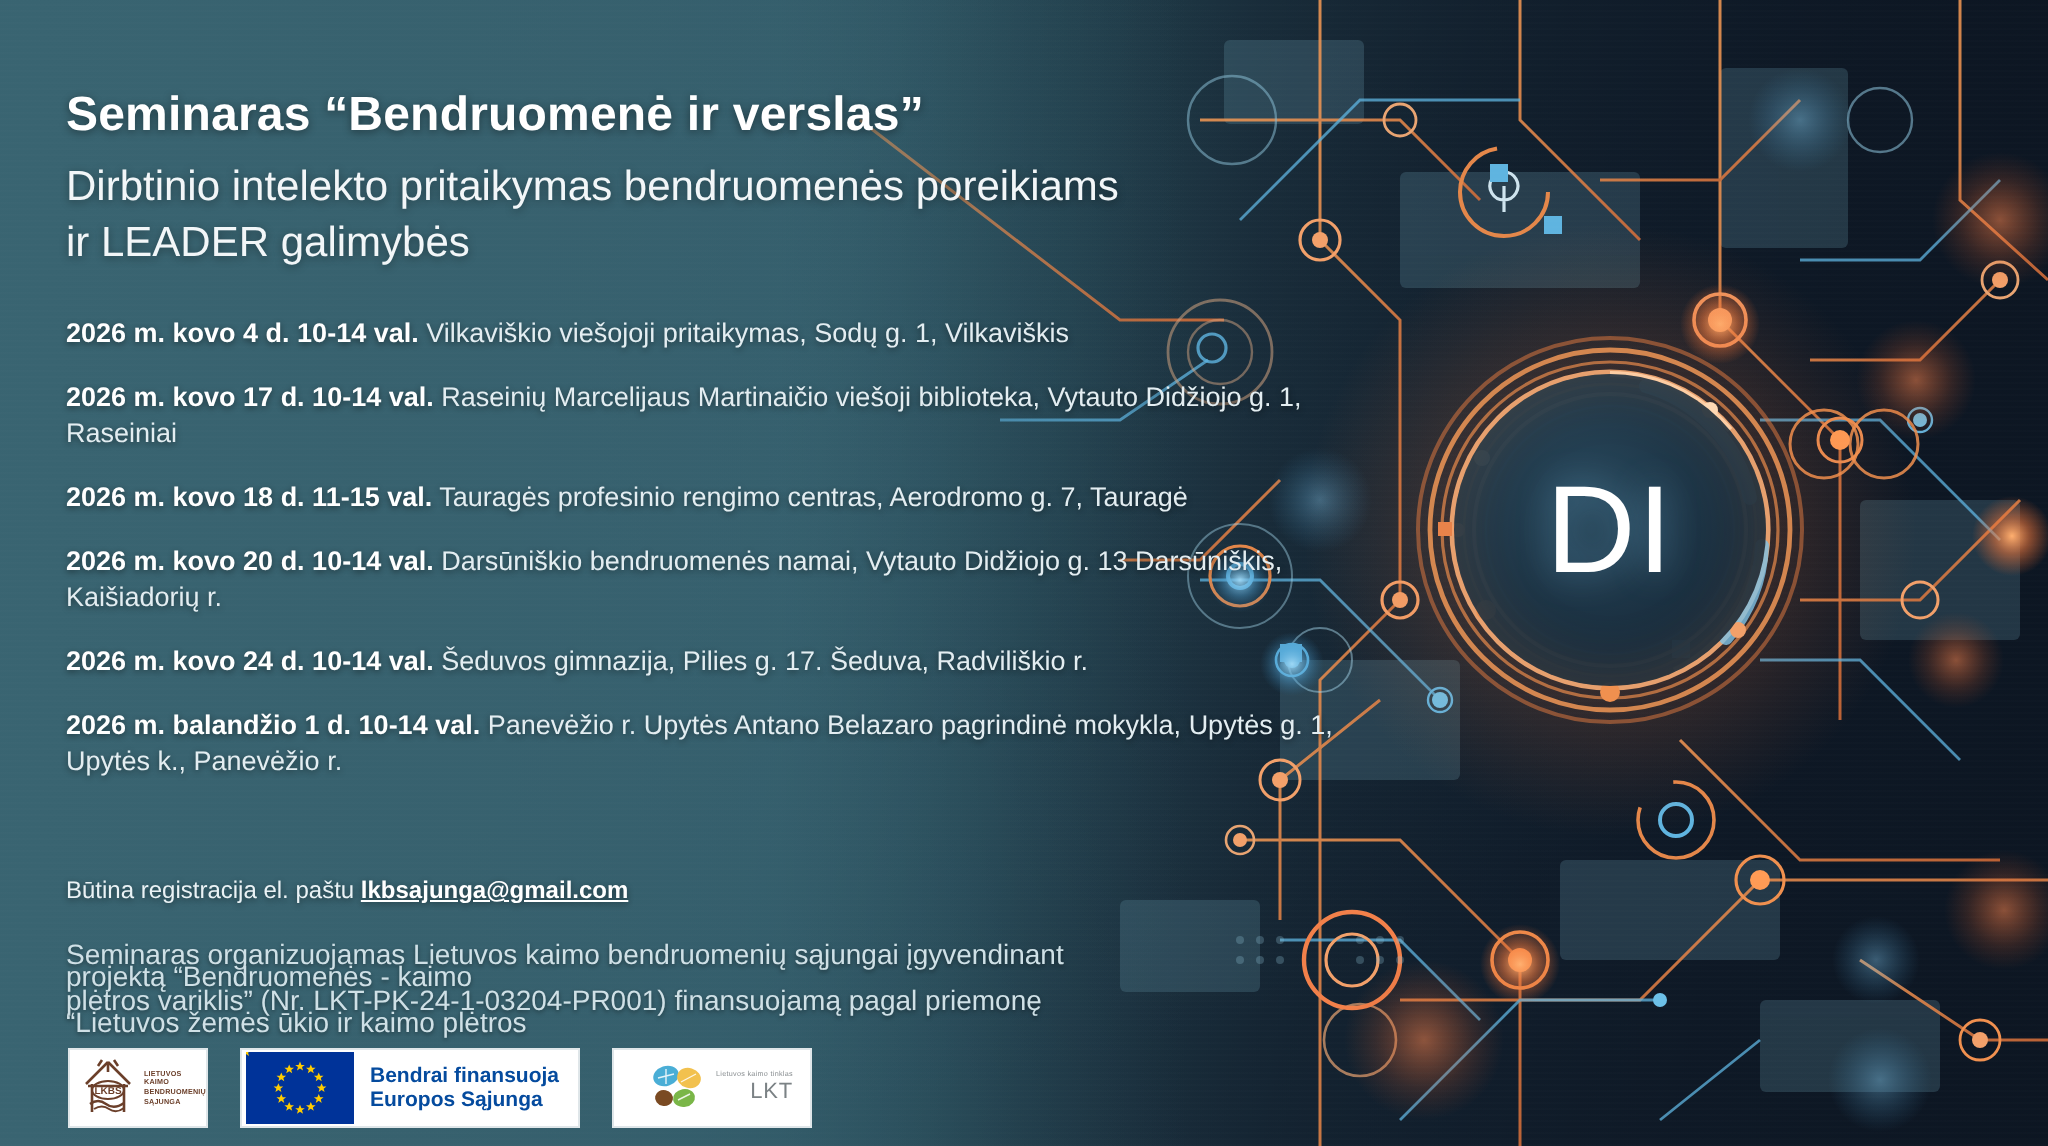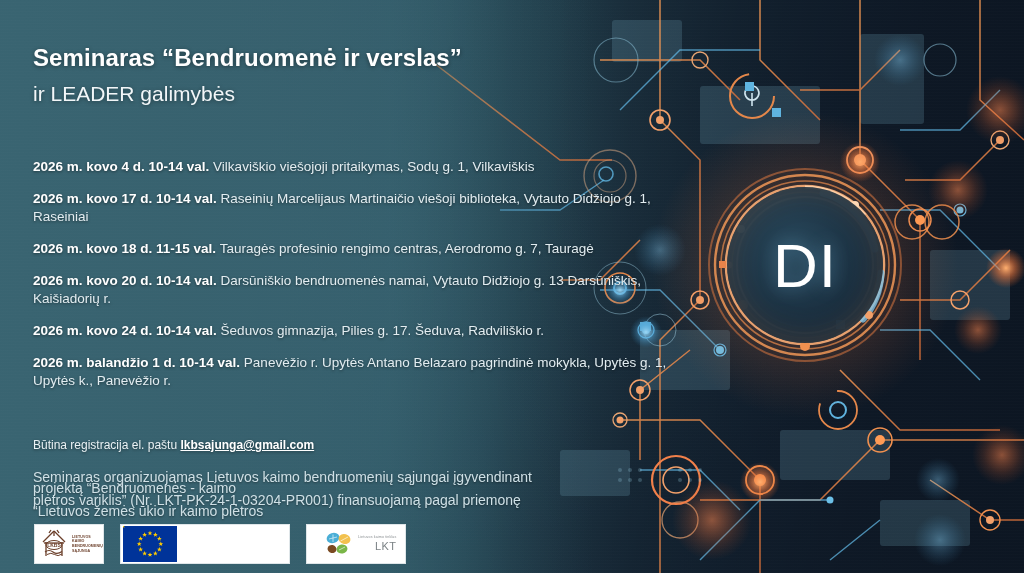--- a/index.html
+++ b/index.html
@@ -332,20 +332,21 @@
     </svg>
     <div class="di-core"></div>
     <div class="di-label">DI</div>
   </div>
 
   <div class="content">
 
     <div class="title">Seminaras “Bendruomenė ir verslas”</div>
 
     <div class="subtitle">
+      <div>Dirbtinio intelekto pritaikymas bendruomenės poreikiams</div>
       <div>ir LEADER galimybės</div>
     </div>
 
     <div class="events" id="events-list">
         <div class="event"><span class="when">2026 m. kovo 4 d. 10-14 val.</span><span class="where"> Vilkaviškio viešojoji pritaikymas,  Sodų g. 1, Vilkaviškis</span></div>
         <div class="event"><span class="when">2026 m. kovo 17 d. 10-14 val.</span><span class="where"> Raseinių Marcelijaus Martinaičio viešoji biblioteka, Vytauto Didžiojo g. 1, Raseiniai</span></div>
         <div class="event"><span class="when">2026 m. kovo 18 d. 11-15 val.</span><span class="where"> Tauragės profesinio rengimo centras, Aerodromo g. 7, Tauragė</span></div>
         <div class="event"><span class="when">2026 m. kovo 20 d. 10-14 val.</span><span class="where"> Darsūniškio bendruomenės namai, Vytauto Didžiojo g. 13 Darsūniškis, Kaišiadorių r.</span></div>
         <div class="event"><span class="when">2026 m. kovo 24 d. 10-14 val.</span><span class="where"> Šeduvos gimnazija, Pilies g. 17. Šeduva, Radviliškio r.</span></div>
         <div class="event"><span class="when">2026 m. balandžio 1 d. 10-14 val.</span><span class="where"> Panevėžio r. Upytės Antano Belazaro pagrindinė mokykla, Upytės g. 1, Upytės k., Panevėžio r.</span></div>
@@ -399,20 +400,24 @@
           <use href="#eustar" x="60.6" y="39"></use>
           <use href="#eustar" x="54" y="45.6"></use>
           <use href="#eustar" x="45" y="48"></use>
           <use href="#eustar" x="36" y="45.6"></use>
           <use href="#eustar" x="29.4" y="39"></use>
           <use href="#eustar" x="27" y="30"></use>
           <use href="#eustar" x="29.4" y="21"></use>
           <use href="#eustar" x="36" y="14.4"></use>
         </g>
       </svg>
+      <div class="eu-text">
+        <div>Bendrai finansuoja</div>
+        <div>Europos Sąjunga</div>
+      </div>
     </div>
 
     <div class="logo-box logo-lkt">
       <svg class="lkt-mark" viewBox="0 0 60 56">
         <ellipse cx="18" cy="16" rx="13" ry="10" fill="#4aaed6" transform="rotate(-18 18 16)"></ellipse>
         <ellipse cx="41" cy="18" rx="12" ry="10" fill="#f2c14e" transform="rotate(16 41 18)"></ellipse>
         <ellipse cx="36" cy="38" rx="11" ry="9" fill="#7ab648" transform="rotate(-10 36 38)"></ellipse>
         <ellipse cx="16" cy="38" rx="9" ry="8" fill="#7a4a22" transform="rotate(12 16 38)"></ellipse>
         <g stroke="#ffffff" stroke-width="1.4" fill="none" opacity=".85">
           <path d="M10,18 L26,14 M18,9 L18,24"></path>

